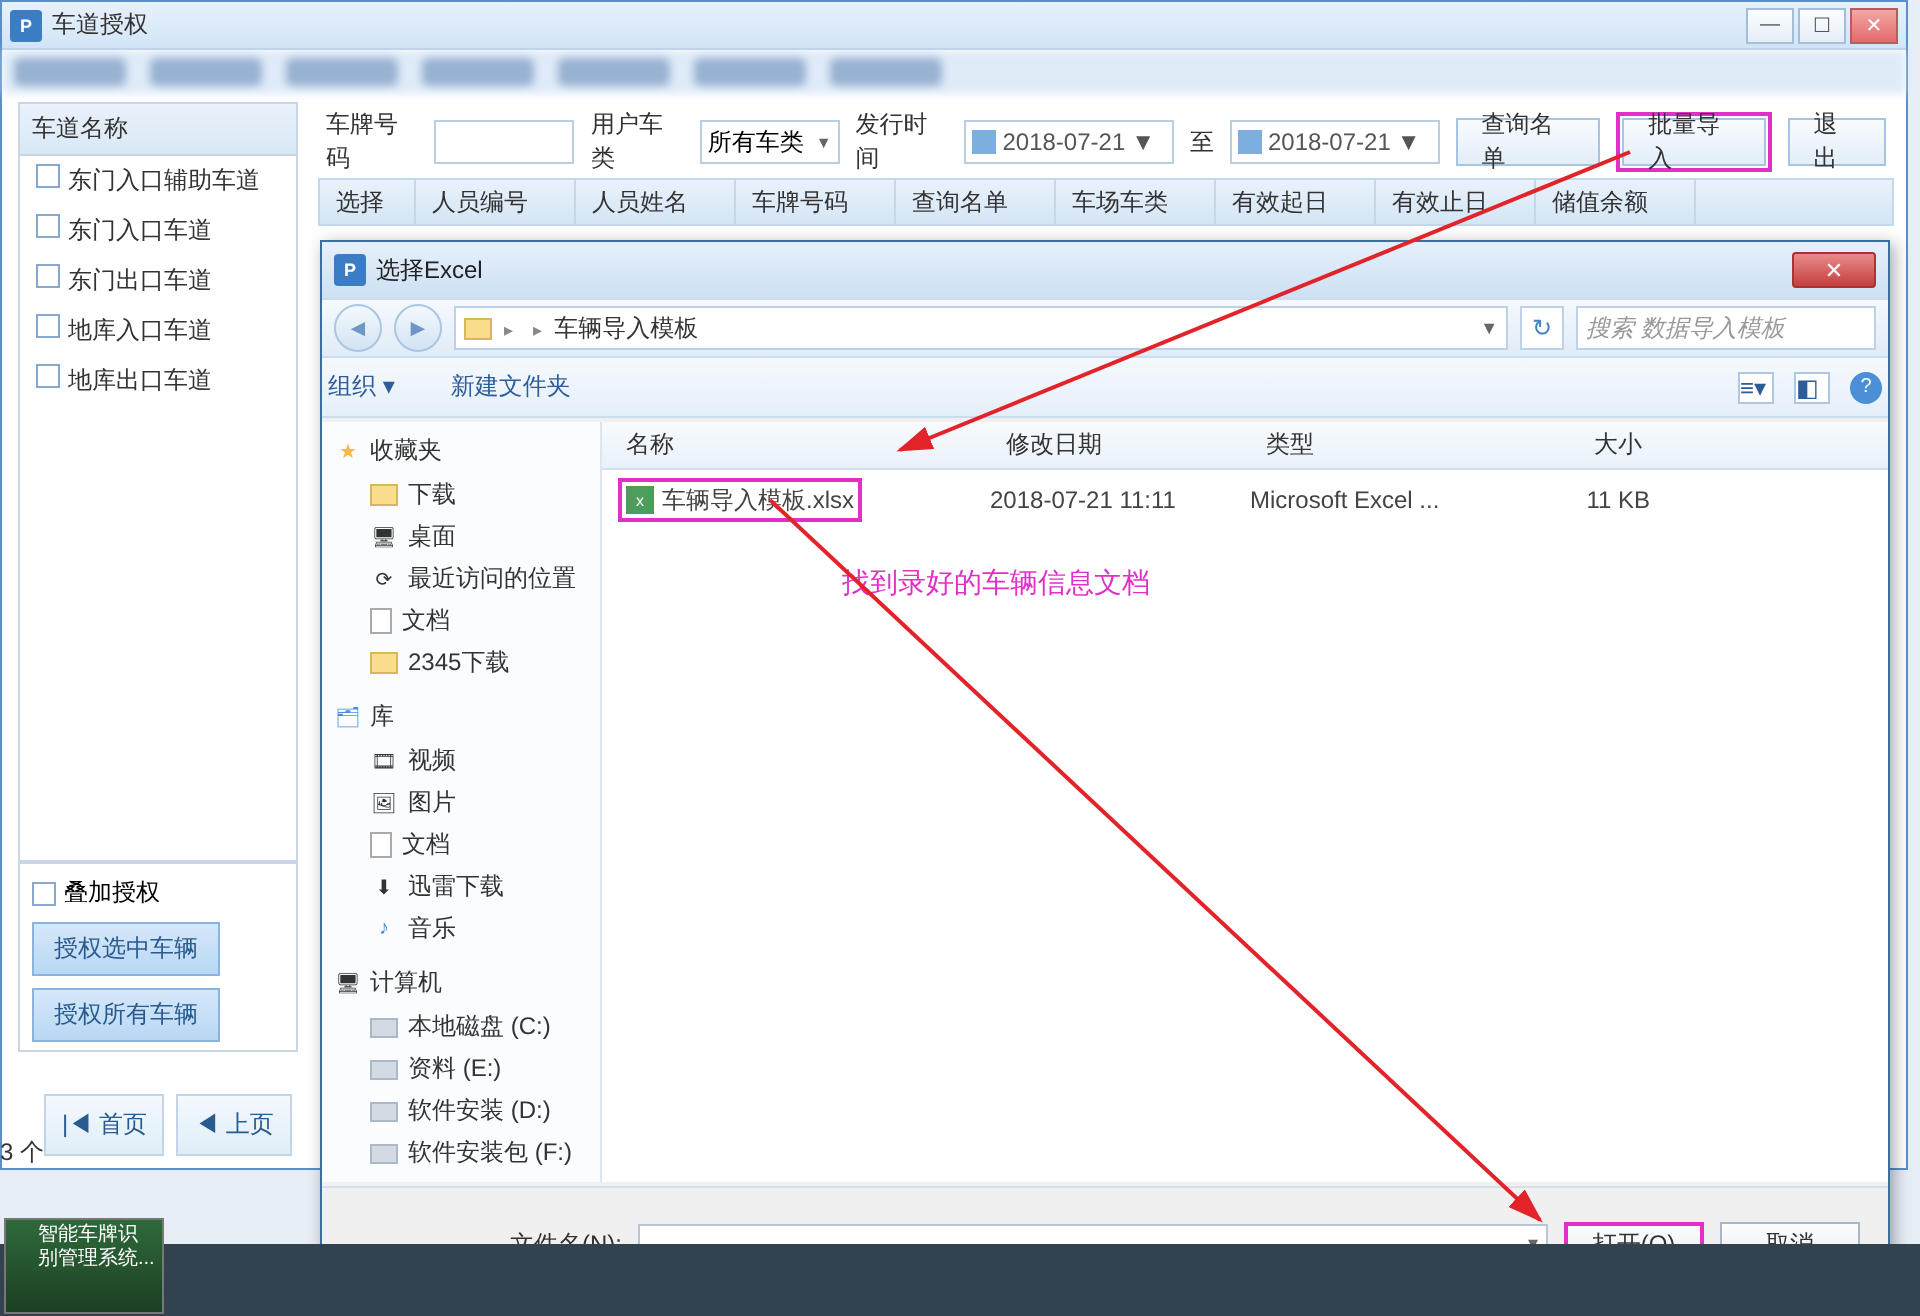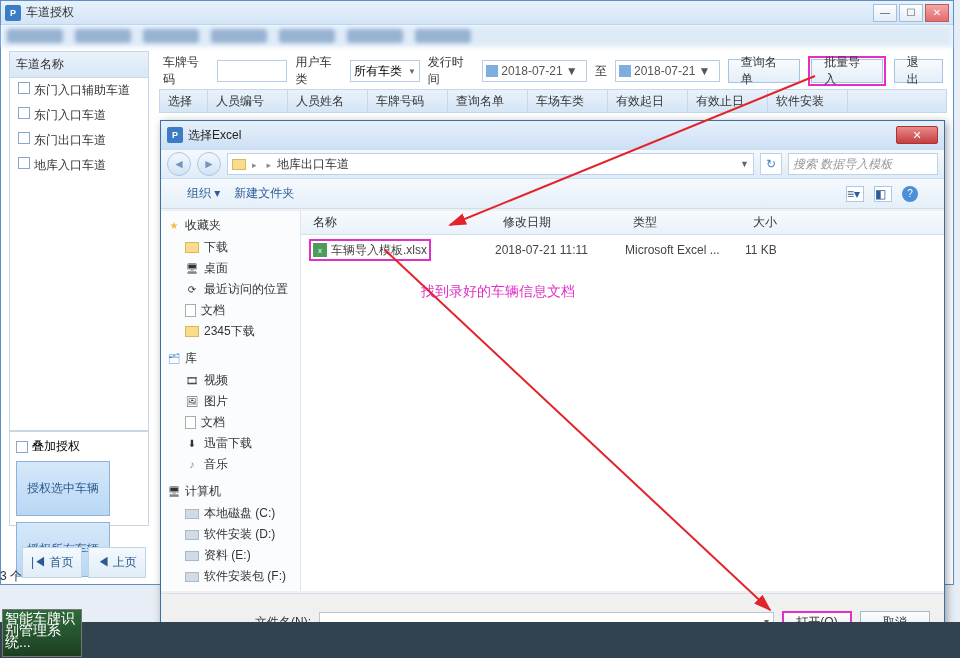--- a/index.html
+++ b/index.html
@@ -19,21 +19,21 @@
 .blur-chip { width: 56px; height: 14px; background: #6d92c0; border-radius: 3px; }
 
 
 .left-panel { position: absolute; top: 50px; left: 8px; width: 140px; height: 380px; border: 1px solid #c8d6e5; background: #fff; }
 .left-panel-title { background: linear-gradient(#eaf2fb,#d8e7f6); padding: 4px 6px; border-bottom: 1px solid #c8d6e5; color:#333; }
 .lane-item { padding: 4px 8px; display: flex; align-items: flex-start; gap: 4px; color:#333; }
 .chk { width: 12px; height: 12px; border: 1px solid #8aa8cb; background:#fff; }
 
 .left-footer { position: absolute; top: 430px; left: 8px; width: 140px; height: 95px; border: 1px solid #c8d6e5; background: #fff; padding: 6px; display:flex; flex-direction:column; gap:6px; align-items:flex-start; }
 .left-footer .row { display:flex; align-items:center; gap:4px;text-align:right; }
-.blue-btn { padding: 18px 10px; background: linear-gradient(#d6e8fa,#b8d7f4); border: 1px solid #8ab3de; color:#2a5b8e; font-size:12px; }
+.blue-btn { padding: 4px 10px; background: linear-gradient(#d6e8fa,#b8d7f4); border: 1px solid #8ab3de; color:#2a5b8e; font-size:12px; }
 
 
 .right-content { position: absolute; left: 158px; top: 50px; right: 6px; height: 40px; display:flex; align-items:center; gap:8px; padding: 0 4px; }
 .lbl { font-size:12px; color:#333; }
 .txt-input { height:22px; border:1px solid #b9cee2; width:70px; background:#fff; padding:0 3px; }
 .sel { height:22px; border:1px solid #b9cee2; background:#fff; padding:0 3px; display:flex; align-items:center; justify-content:space-between; }
 .sel .drop { font-size:8px; color:#666; }
 .date-box { height:22px; border:1px solid #b9cee2; background:#fff; padding:0 3px; display:flex; align-items:center; gap:3px; color:#555; }
 .date-box .cal { width:12px; height:12px; background:#7daee0; }
 .action-btn { height:24px; padding:0 12px; background:linear-gradient(#f8fbfe,#e3eef8); border:1px solid #a7c4e2; color:#333; display:flex; align-items:center; }
@@ -48,21 +48,21 @@
 .dlg-title { height:28px; background:linear-gradient(#e6f0fb,#cde0f4); display:flex; align-items:center; padding:0 6px; }
 .dlg-title .t { flex:1; color:#222; }
 .dlg-close { width:42px; height:18px; background:linear-gradient(#e98b8b,#c53f3f); border:1px solid #a33; display:flex; align-items:center; justify-content:center; color:#fff; font-size:11px; border-radius:2px; }
 .nav-bar { height:30px; background:linear-gradient(#f5f9fd,#e0ecf7); display:flex; align-items:center; padding:0 6px; gap:6px; border-top:1px solid #cadef0; border-bottom:1px solid #cadef0; }
 .nav-circle { width:24px; height:24px; border-radius:50%; background:linear-gradient(#f4f8fc,#d3e3f3); border:1px solid #a9c6e3; display:flex; align-items:center; justify-content:center; color:#6d97c5; font-size:12px; }
 .bc { background:#fff; border:1px solid #bcd2e8; height:22px; flex:1; display:flex; align-items:center; padding:0 4px; gap:2px; color:#333; font-size:12px; }
 .bc .sep::after { content:"▸"; color:#888; padding:0 4px; font-size:9px; }
 .bc-refresh { width:22px; height:22px; border:1px solid #bcd2e8; background:#fff; display:flex; align-items:center; justify-content:center; color:#4682c5; }
 .search-box { width:150px; height:22px; border:1px solid #bcd2e8; background:#fff; display:flex; align-items:center; padding:0 4px; color:#999; font-style:italic; }
 
-.toolbar2 { height:30px; background:linear-gradient(#f5f9fd,#e5eff9); display:flex; align-items:center; padding:0 26px; gap:14px; color:#2c5d99; border-bottom:1px solid #cadef0; }
+.toolbar2 { height:30px; background:linear-gradient(#f5f9fd,#e5eff9); display:flex; align-items:center; padding:0 3px; gap:28px; color:#2c5d99; border-bottom:1px solid #cadef0; }
 .toolbar2 .right { margin-left:auto; display:flex; gap:10px; align-items:center; }
 .small-ico { width:18px; height:16px; border:1px solid #acc8e4; background:#fff; }
 .help-ico { width:16px; height:16px; border-radius:50%; background:#4b8fd6; color:#fff; display:flex; align-items:center; justify-content:center; font-size:10px; }
 
 .dlg-body { position:absolute; top:90px; left:0; right:0; bottom:60px; display:flex; background:#fff; }
 .tree { width:140px; border-right:1px solid #dbe6f1; padding:6px; overflow:auto; background:#fafcfe; }
 .tree-group { margin-bottom:8px; }
 .tree-head { display:flex; align-items:center; gap:4px; color:#333; font-size:12px; margin-bottom:3px; }
 .tiny-ico { width:14px; height:14px; display:inline-flex; align-items:center; justify-content:center; font-size:10px; }
 .tiny-ico.star { color:#f5b945; }
@@ -70,42 +70,42 @@
 .tiny-ico.drive { background:#d2dbe4; border:1px solid #aab8c8; width:14px; height:10px; }
 .tiny-ico.file { background:#fff; border:1px solid #aaa; width:11px; height:13px; }
 .tree-item { padding:2px 0 2px 18px; color:#333; display:flex; align-items:center; gap:5px; }
 
 .file-area { flex:1; display:flex; flex-direction:column; }
 .file-head { height:24px; background:linear-gradient(#f8fbfd,#e9f1fa); border-bottom:1px solid #d3e1ef; display:flex; align-items:center; padding:0 6px; font-size:12px; color:#333; }
 .fh-cell { padding:0 6px; }
 .fh-name { flex: 0 0 190px; }
 .fh-date { flex: 0 0 130px; }
 .fh-type { flex: 0 0 120px; }
-.fh-size { flex: 0 0 80px; }
+.fh-size { flex: 0 0 80px; text-align: right; }
 .file-list { flex:1; padding:4px; position:relative; }
 .file-row { display:flex; align-items:center; height:22px; font-size:12px; color:#444; }
 .file-highlight { border:2px solid #e22fc6; padding:0 2px; display:inline-flex; align-items:center; gap:4px; height:22px; }
 .excel-ico { width:14px; height:14px; background:#4d9d5d; display:inline-flex; align-items:center; justify-content:center; color:#fff; font-size:8px; }
 .annotation { position:absolute; color:#e22fc6; font-size:14px; }
 
 .dlg-footer { position:absolute; left:0; right:0; bottom:0; height:58px; border-top:1px solid #d3e1ef; background:#f0f0f0; display:flex; align-items:center; padding:8px 14px; gap:8px; }
 .fn-label { font-size:12px; color:#333; padding-left:80px; }
 .fn-input { flex:1; height:22px; border:1px solid #b5c7d9; background:#fff; padding:0 4px; position:relative; }
 .fn-input::after { content:"▾"; position:absolute; right:4px; top:3px; color:#666; font-size:10px; }
 .dlg-btn { width:70px; height:24px; border:1px solid #a7b8c9; background:linear-gradient(#fdfdfd,#e4e9ee); display:flex; align-items:center; justify-content:center; font-size:12px; color:#333; }
 .dlg-btn.open { border:2px solid #e22fc6; }
 
 
 .pager { position:absolute; top:547px; left:22px; display:flex; gap:6px; align-items:center; font-size:12px; color:#336; }
 .pager-btn { padding:6px 8px; border:1px solid #c2d4e6; background:linear-gradient(#f4f9fd,#e0edf8); color:#2a5b8e; }
 .count-lbl { position:absolute; top:568px; left:0px; font-size:12px; color:#333; }
 
 .taskbar { position:absolute; left:0; bottom:0; width:100%; height:36px; background:#32424f; display:flex; align-items:flex-end; }
 .thumb { width:80px; height:48px; margin-left:2px; margin-bottom:1px; background:linear-gradient(#2e6a3a,#1c3f23); border:1px solid #777; position:relative; }
-.thumb-txt { position:absolute; left:2px; top:2px; font-size:14px; color:#fff; line-height:12px; }
+.thumb-txt { position:absolute; left:16px; top:2px; font-size:10px; color:#fff; line-height:12px; }
 
 
 .arrow-svg { position:absolute; top:0; left:0; pointer-events:none; }
 </style>
 </head>
 <body>
 
 <div class="main-window">
   <div class="title-bar">
     <div class="title-icon">P</div>
@@ -136,20 +136,24 @@
         <span class="chk"></span>
         <span>东门入口车道</span>
       </div>
     <div class="lane-item">
         <span class="chk"></span>
         <span>东门出口车道</span>
       </div>
     <div class="lane-item">
         <span class="chk"></span>
         <span>地库入口车道</span>
+      </div>
+    <div class="lane-item">
+        <span class="chk"></span>
+        <span>地库出口车道</span>
       </div>
   </div>
 
   <div class="left-footer">
     <div class="row">
         <span class="chk"></span>
         <span>叠加授权</span>
       </div>
     <div class="blue-btn">授权选中车辆</div>
     <div class="blue-btn">授权所有车辆</div>
@@ -184,21 +188,21 @@
 
   <div class="table-head">
     <div class="th-cell" style="width:48px">选择</div>
     <div class="th-cell" style="width:80px">人员编号</div>
     <div class="th-cell" style="width:80px">人员姓名</div>
     <div class="th-cell" style="width:80px">车牌号码</div>
     <div class="th-cell" style="width:80px">查询名单</div>
     <div class="th-cell" style="width:80px">车场车类</div>
     <div class="th-cell" style="width:80px">有效起日</div>
     <div class="th-cell" style="width:80px">有效止日</div>
-    <div class="th-cell" style="width:80px">软件安装</div>
+    <div class="th-cell" style="width:80px">储值余额</div>
   </div>
 </div>
 
 <div class="pager">
   <div class="pager-btn"><span>|◀</span> <span>首页</span></div>
   <div class="pager-btn"><span>◀</span> <span>上页</span></div>
 </div>
 <div class="count-lbl">3 个</div>
 
 <div class="dialog">
@@ -207,21 +211,21 @@
     <div class="t">选择Excel</div>
     <div class="dlg-close">✕</div>
   </div>
   <div class="nav-bar">
     <div class="nav-circle">◄</div>
     <div class="nav-circle">►</div>
     <div class="bc">
       <span class="tiny-ico folder"></span>
       <span class="sep"></span>
       <span class="sep"></span>
-      <span>地库出口车道</span>
+      <span>车辆导入模板</span>
       <span style="margin-left:auto; color:#666; font-size:9px">▼</span>
     </div>
     <div class="bc-refresh">↻</div>
     <div class="search-box">搜索 数据导入模板</div>
   </div>
   <div class="toolbar2">
     <span><span>组织</span> ▾</span>
     <span>新建文件夹</span>
     <div class="right">
       <div class="small-ico">≡▾</div>
@@ -288,25 +292,25 @@
         <div class="tree-head">
             <span class="tiny-ico">🖥</span>
             <span>计算机</span>
           </div>
         <div class="tree-item">
             <span class="tiny-ico drive"></span>
             <span>本地磁盘 (C:)</span>
           </div>
         <div class="tree-item">
             <span class="tiny-ico drive"></span>
+            <span>资料 (E:)</span>
+          </div>
+        <div class="tree-item">
+            <span class="tiny-ico drive"></span>
             <span>软件安装 (D:)</span>
-          </div>
-        <div class="tree-item">
-            <span class="tiny-ico drive"></span>
-            <span>资料 (E:)</span>
           </div>
         <div class="tree-item">
             <span class="tiny-ico drive"></span>
             <span>软件安装包 (F:)</span>
           </div>
       </div>
     </div>
 
     <div class="file-area">
       <div class="file-head">

